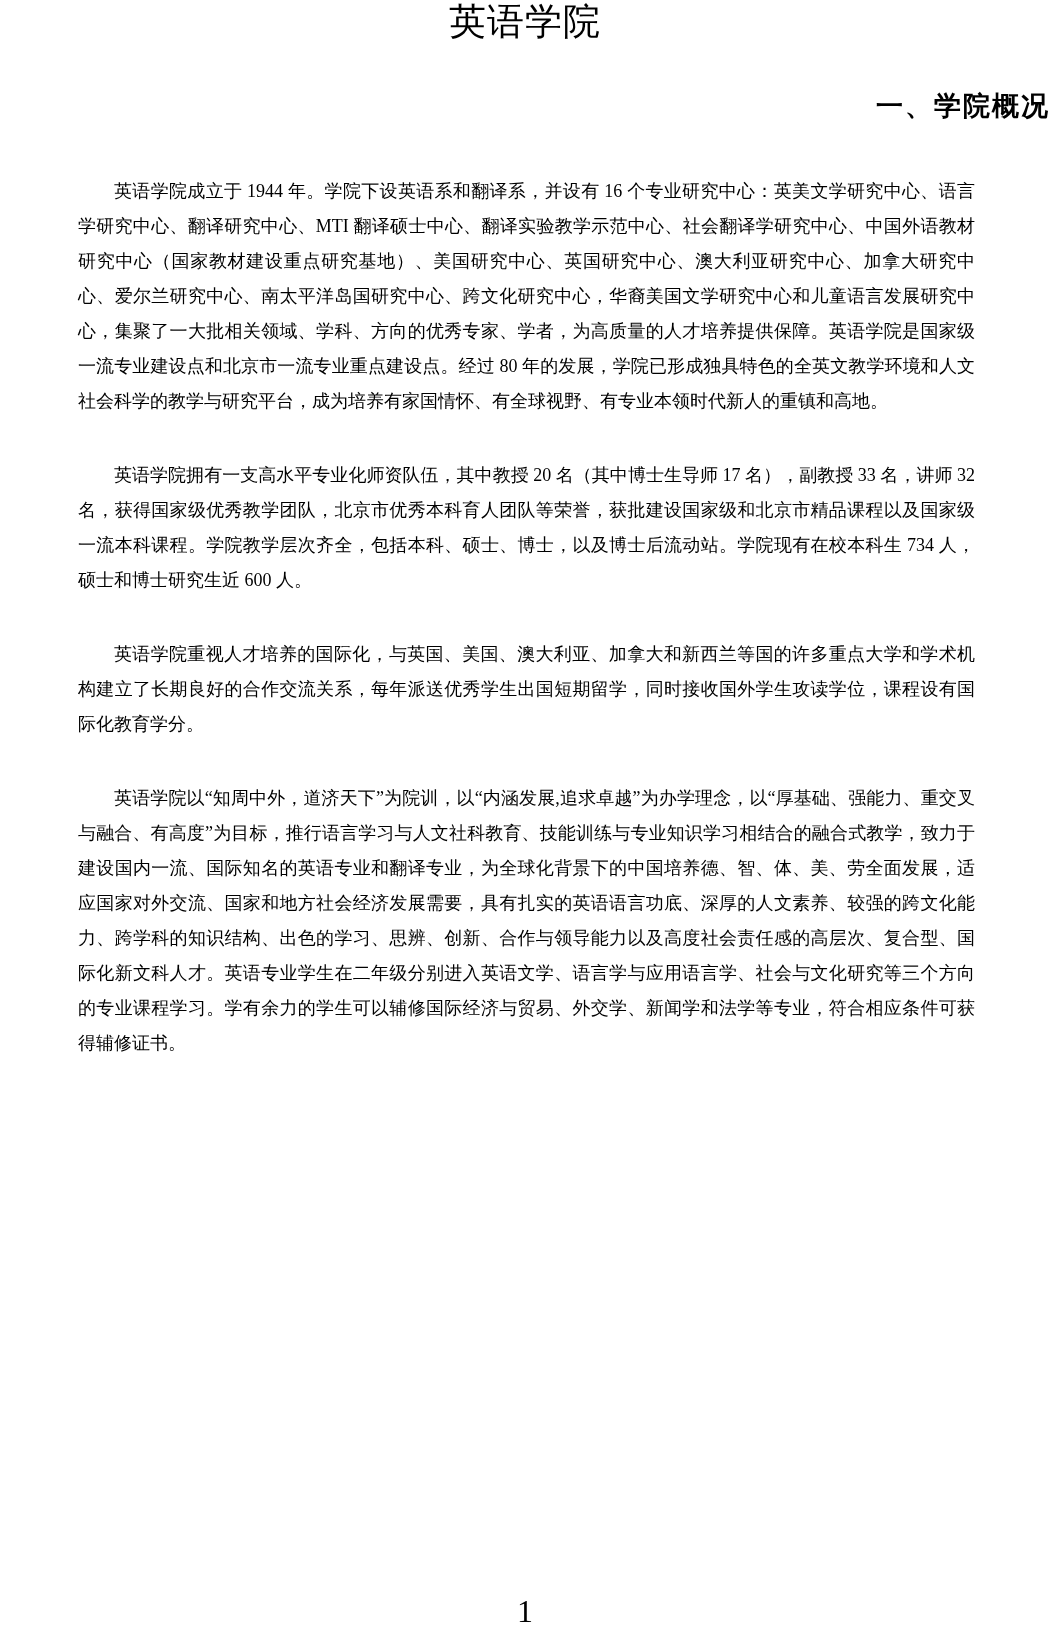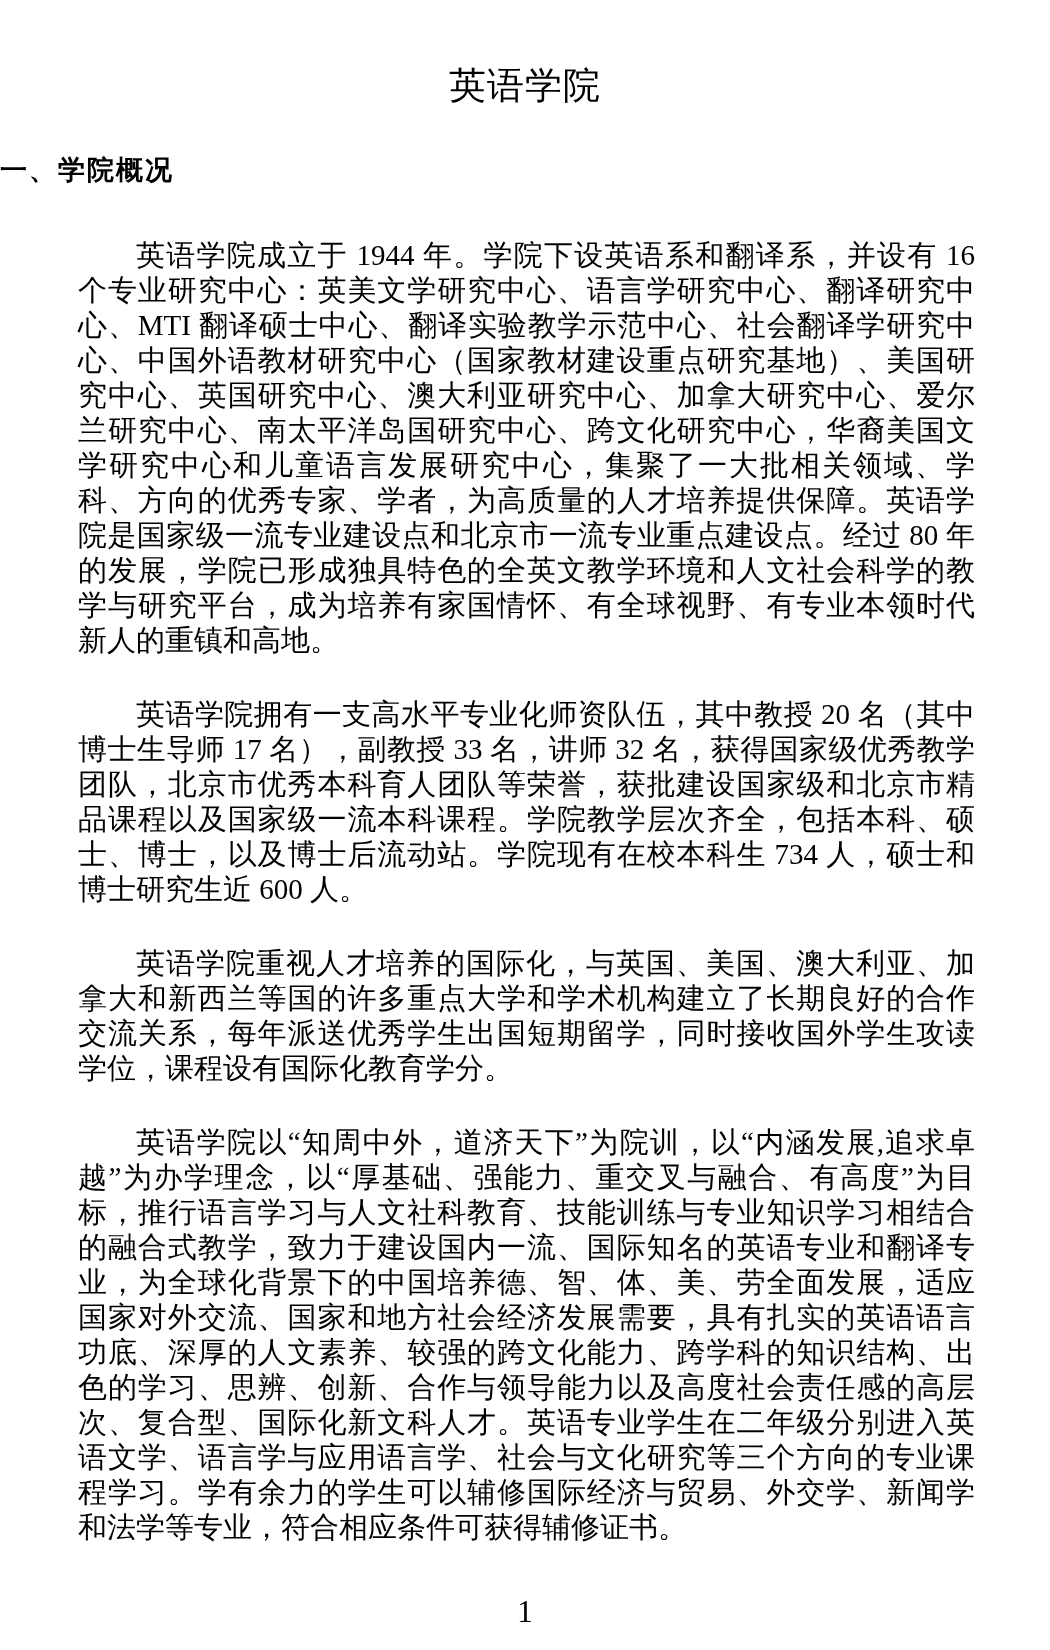--- a/index.html
+++ b/index.html
@@ -12,51 +12,50 @@
     width: 1050px;
     height: 1650px;
     margin: 0 auto;
     background: #ffffff;
     color: #000000;
     overflow: hidden;
     font-family: "Liberation Serif", serif;
   }
   .title-cn {
     margin: 0;
-    padding-top: 64px;
     line-height: 44px;
     text-align: center;
     font-family: "Liberation Sans", sans-serif;
     font-weight: normal;
     font-size: 37px;
     letter-spacing: 1px;
   }
   .title-en {
     margin: 52px 0 0 0;
     line-height: 36px;
     text-align: center;
     font-family: "Liberation Serif", serif;
     font-weight: bold;
     font-size: 29px;
   }
   .section-heading {
     margin: 46px 0 0 0;
     line-height: 32px;
-    text-align: left;
+    text-align: right;
     font-family: "Liberation Sans", sans-serif;
     font-weight: bold;
     font-size: 27px;
     letter-spacing: 2px;
   }
   .doc-body {
     margin: 52px 75px 0 78px;
   }
   .doc-body p {
     margin: 0 0 39px 0;
-    font-size: 29px;
+    font-size: 18px;
     line-height: 35px;
     text-align: justify;
     text-justify: inter-ideograph;
     text-indent: 2em;
     font-family: "Liberation Serif", serif;
   }
   .page-number {
     position: absolute;
     left: 0;
     right: 0;

